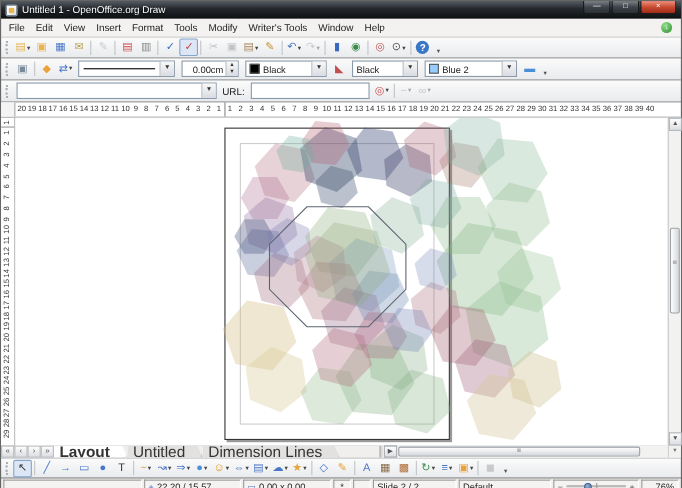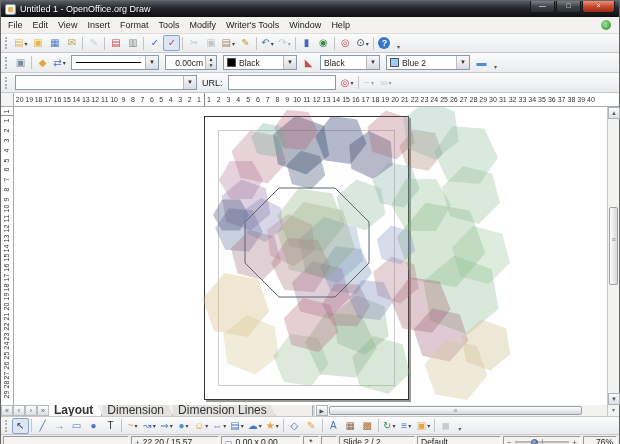--- a/index.html
+++ b/index.html
@@ -69,21 +69,21 @@
   .shapes-svg { position:absolute; left:0; top:0; }
 
   .vscroll { width:12px; flex:0 0 12px; background:#f2f2f0; border-left:1px solid #c8c8c8; position:relative; }
   .sarrow { position:absolute; left:0; width:12px; height:12px; background:linear-gradient(#fdfdfd,#dcdee2); border:1px solid #aeb2b6; font-size:6px; text-align:center; line-height:10px; color:#555; }
   .sthumb { position:absolute; left:1px; width:9px; background:linear-gradient(90deg,#fdfdfd,#d4d8dc); border:1px solid #9aa0a6; border-radius:2px; }
   .sthumb::after{ content:"≡"; display:block; text-align:center; font-size:7px; color:#888; margin-top:28px; }
 
   
   .tabsrow { height:12px; flex:0 0 12px; background:#f0efed; border-bottom:1px solid #c6c8ca; display:flex; align-items:stretch; }
   .tnav { width:12px; flex:0 0 12px; border:1px solid #b8bcc0; background:linear-gradient(#fdfdfd,#dcdee2); font-size:7px; line-height:10px; text-align:center; color:#555; }
-  .tab { padding:0 8px 0 5px; font-size:12px; line-height:11px; color:#333; background:#e2e1df; border-right:1px solid #aaa; clip-path:polygon(0 0, calc(100% - 5px) 0, 100% 100%, 0 100%); }
+  .tab { padding:0 15px 0 5px; font-size:14px; line-height:11px; color:#333; background:#e2e1df; border-right:1px solid #aaa; clip-path:polygon(0 0, calc(100% - 5px) 0, 100% 100%, 0 100%); }
   .tab.active { background:#fff; font-weight:bold; }
   .tabfill { width:30px; }
   .splitter { width:4px; background:#d8d8d6; border-left:1px solid #aaa; border-right:1px solid #fff; margin-left:6px; }
   .hscroll { flex:1; position:relative; background:#f2f2f0; }
   .hs-left { left:0; } .hs-right { right:12px; }
   .hsthumb { position:absolute; left:13px; right:25px; top:1px; height:9px; background:linear-gradient(#fdfdfd,#d4d8dc); border:1px solid #9aa0a6; border-radius:2px; text-align:center; font-size:7px; line-height:8px; color:#888; }
   .hcorner { width:12px; flex:0 0 12px; background:#f2f2f0; border-left:1px solid #c8c8c8; font-size:6px; text-align:center; color:#777; line-height:11px; }
 
   
   .tbdraw { height:18px; flex:0 0 18px; }
@@ -503,21 +503,21 @@
 
   <div class="tabsrow">
     <span id="tab-nav" style="display:flex;">
         <div class="tnav">«</div>
         <div class="tnav">‹</div>
         <div class="tnav">›</div>
         <div class="tnav">»</div>
       </span>
     <span id="tabs" style="display:flex;">
         <div class="tab active">Layout</div>
-        <div class="tab">Dimension</div>
+        <div class="tab">Untitled</div>
         <div class="tab">Dimension Lines</div>
       </span>
     <span class="tabfill"></span>
     <span class="splitter"></span>
     <div class="hscroll">
       <div class="sarrow hs-left" style="top:0;height:11px">◀</div>
       <div class="hsthumb">≡</div>
       <div class="sarrow hs-right" style="top:0;height:11px">▶</div>
     </div>
     <div class="hcorner">▾</div>

